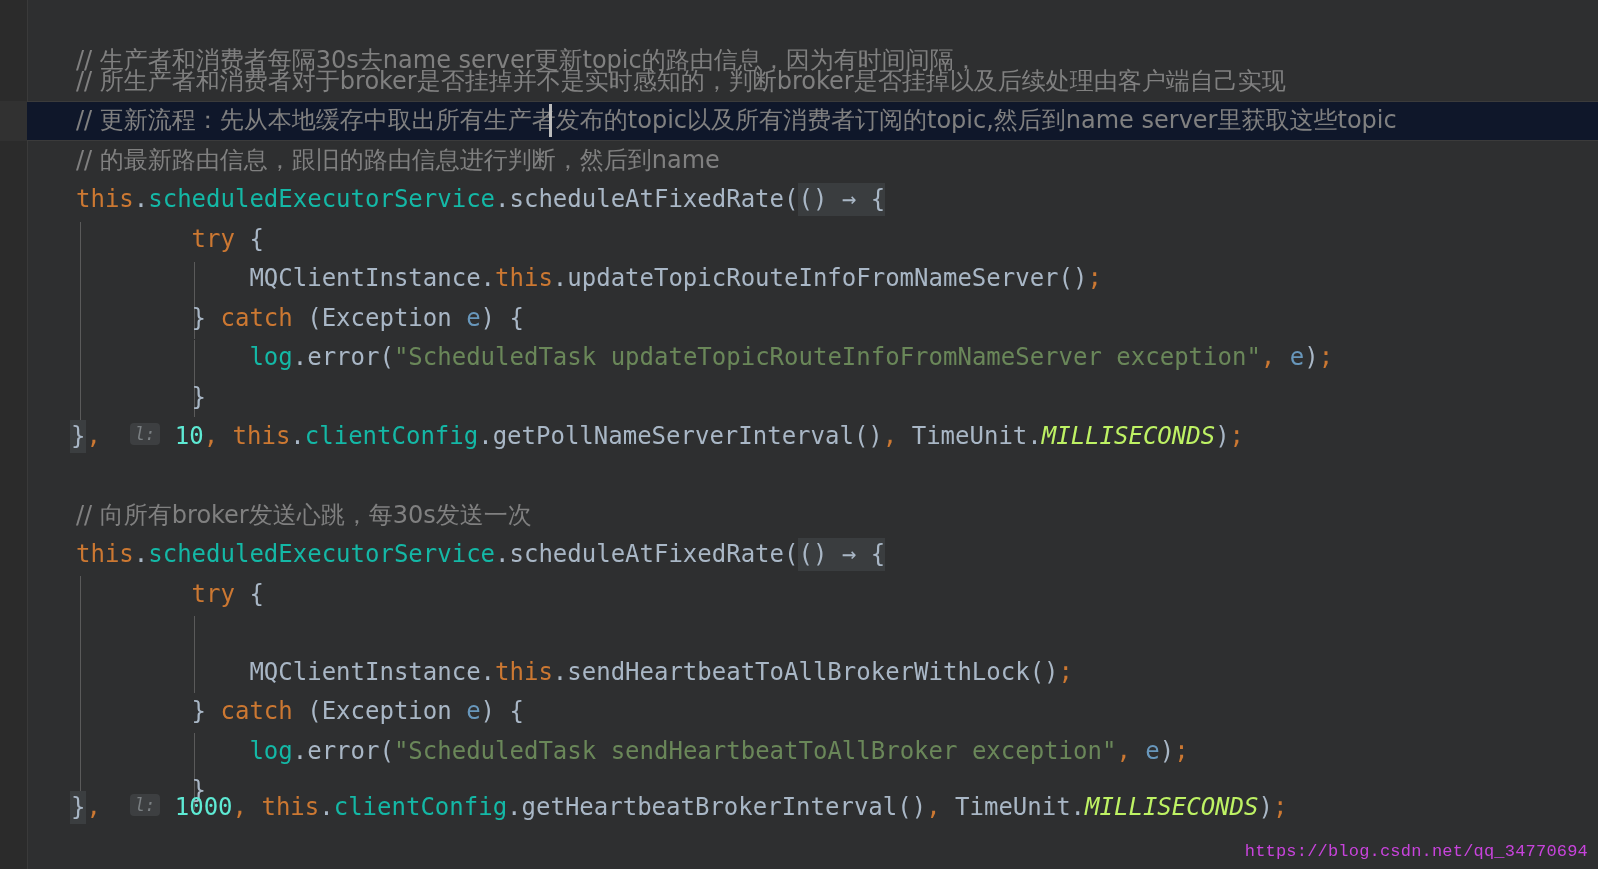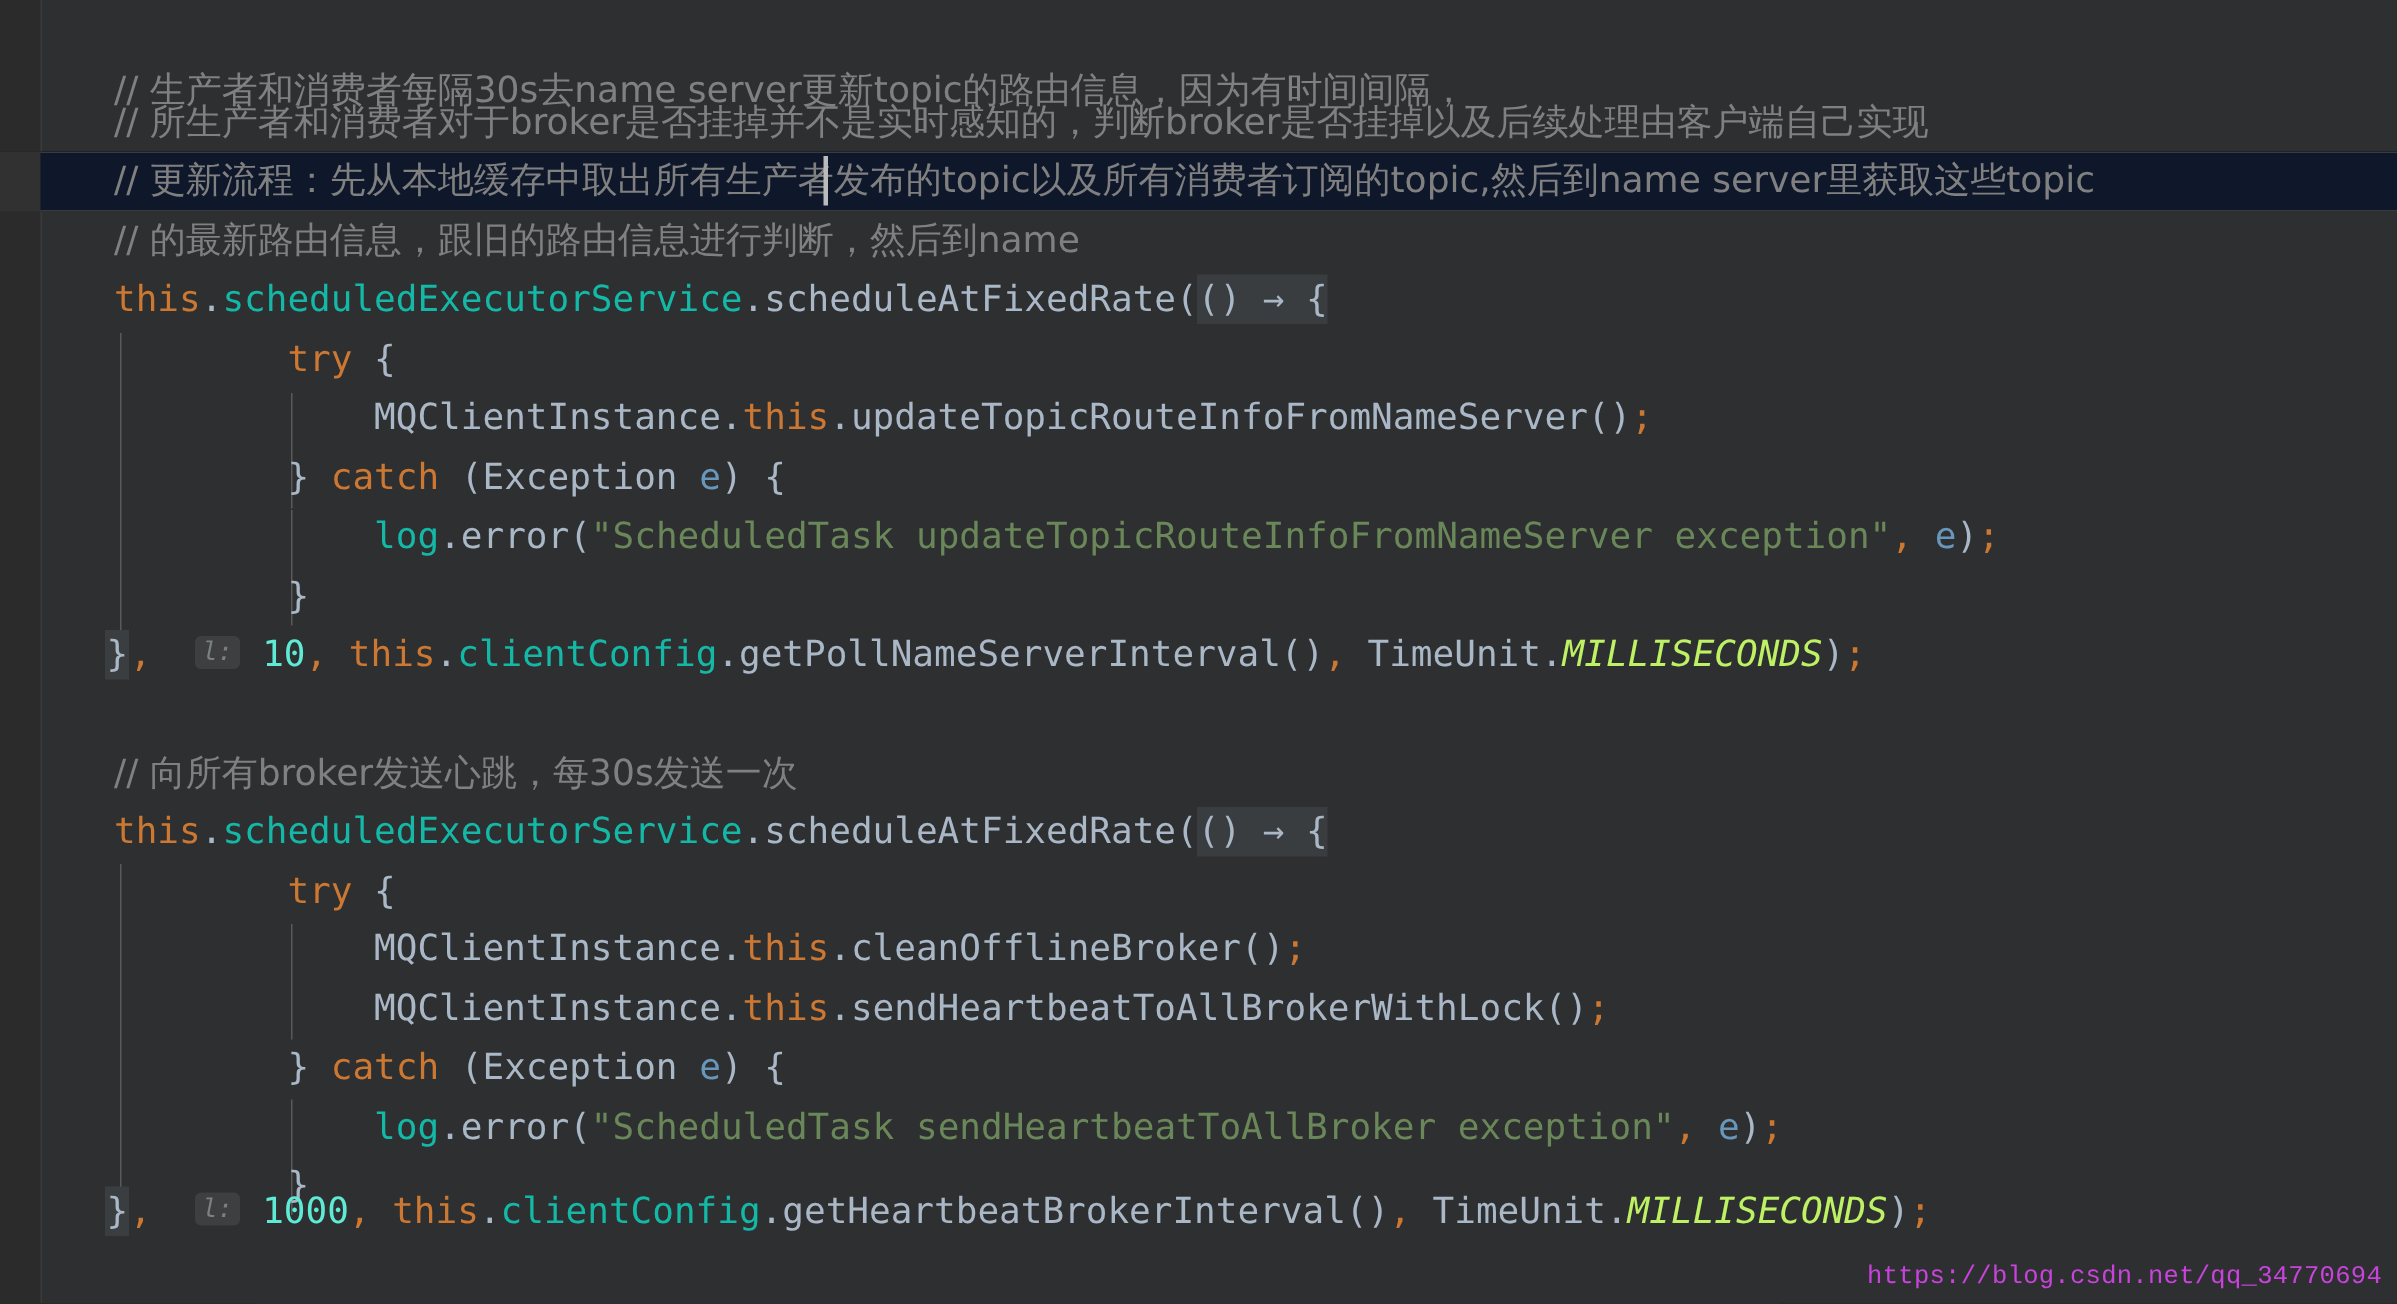--- a/index.html
+++ b/index.html
@@ -209,23 +209,20 @@
     </div>
 
     <div class="line" style="top:535px;">
       <span class="txt"><span class="kw">this</span><span class="def">.</span><span class="fld">scheduledExecutorService</span><span class="def">.scheduleAtFixedRate(</span><span class="lambda"><span class="brc">()</span> <span class="arrow">→</span> <span class="brc">{</span></span></span>
     </div>
 
     <div class="line" style="top:574.5px;">
       <span class="txt"><span class="def">        </span><span class="kw">try</span><span class="def"> {</span></span>
     </div>
 
-    <div class="line" style="top:613px;">
-      <span class="txt"><span class="def">            MQClientInstance.</span><span class="kw">this</span><span class="def">.cleanOfflineBroker()</span><span class="kw">;</span></span>
-    </div>
 
     <div class="line" style="top:652.5px;">
       <span class="txt"><span class="def">            MQClientInstance.</span><span class="kw">this</span><span class="def">.sendHeartbeatToAllBrokerWithLock()</span><span class="kw">;</span></span>
     </div>
 
     <div class="line" style="top:692px;">
       <span class="txt"><span class="def">        } </span><span class="kw">catch</span><span class="def"> (Exception </span><span class="prm">e</span><span class="def">) {</span></span>
     </div>
 
     <div class="line" style="top:731.5px;">

